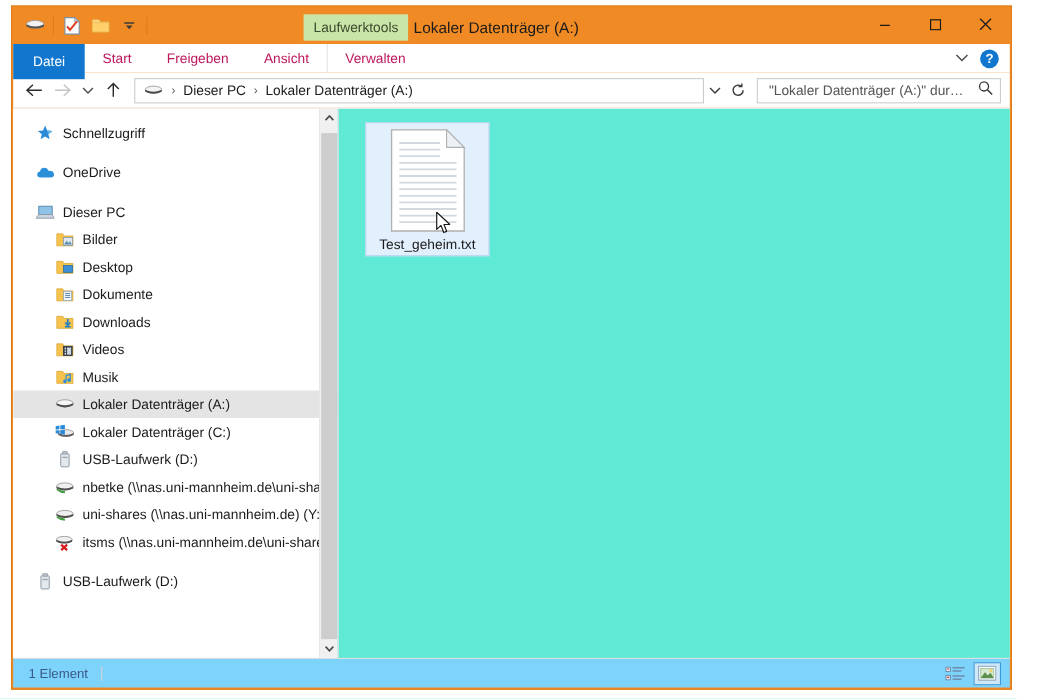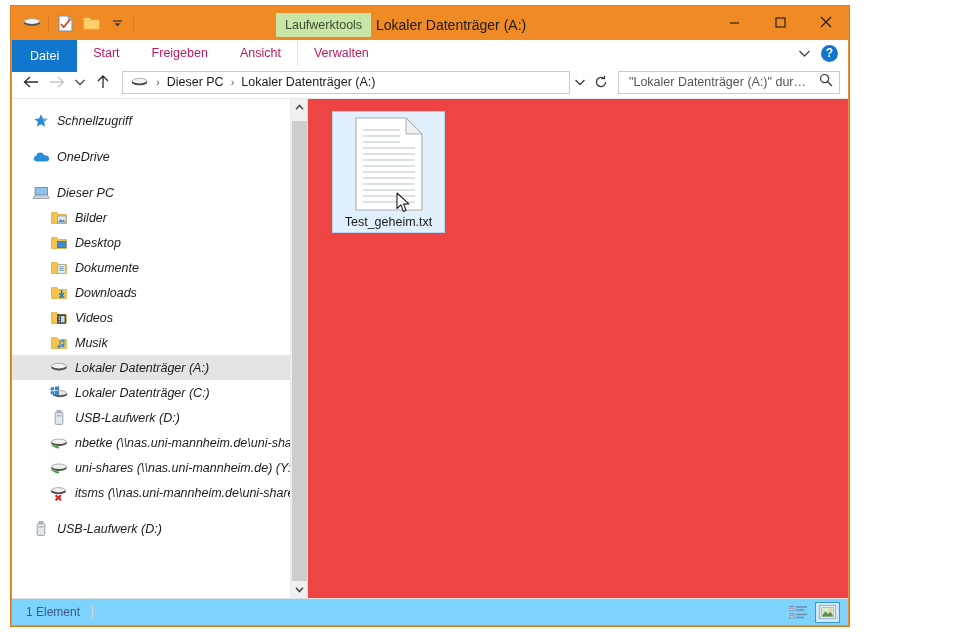--- a/index.html
+++ b/index.html
@@ -8,21 +8,21 @@
     width: 960px; height: 635px;
     background: #ffffff;
     font-family: "Liberation Sans", sans-serif;
     overflow: hidden;
   }
 
   
   #window {
     position: absolute;
     left: 10px; top: 5px;
-    width: 840px; height: 622px;
+    width: 910px; height: 622px;
     background: #f08a24;
     border: 1px solid #e07d18;
     display: flex; flex-direction: column;
   }
 
   
   #titlebar {
     height: 34px;
     background: #f08a24;
     display: flex; align-items: center;
@@ -177,21 +177,21 @@
   }
 
   
   #navpane {
     width: 295px;
     background: #ffffff;
     position: relative;
     flex: 0 0 auto;
     overflow: hidden;
   }
-  #navlist { padding-top: 9px; font-style: italic; }
+  #navlist { padding-top: 9px; }
   .nav-item {
     height: 25px;
     display: flex; align-items: center;
     font-size: 12.5px;
     color: #1b1b1b;
     white-space: nowrap;
     overflow: hidden;
   }
   .nav-item.selected { background: #e4e4e4; }
   .nav-icon {
@@ -221,21 +221,21 @@
     position: absolute;
     left: 1px; right: 0;
     top: 22px; height: 463px;
     background: #cdcdcd;
   }
   #nav-scroll .sb-down { position: absolute; bottom: 0; left: 0; right: 0; }
 
   
   #content {
     flex: 1 1 auto;
-    background: #ef4444;
+    background: #5eead4;
     border-left: 1px solid #e0e0e0;
     position: relative;
     padding: 12px 0 0 24px;
   }
   .file-tile {
     width: 113px;
     padding: 4px 0 3px 0;
     display: flex; flex-direction: column; align-items: center;
     background: #e2effc;
     border: 1px solid #b6d4ef;

